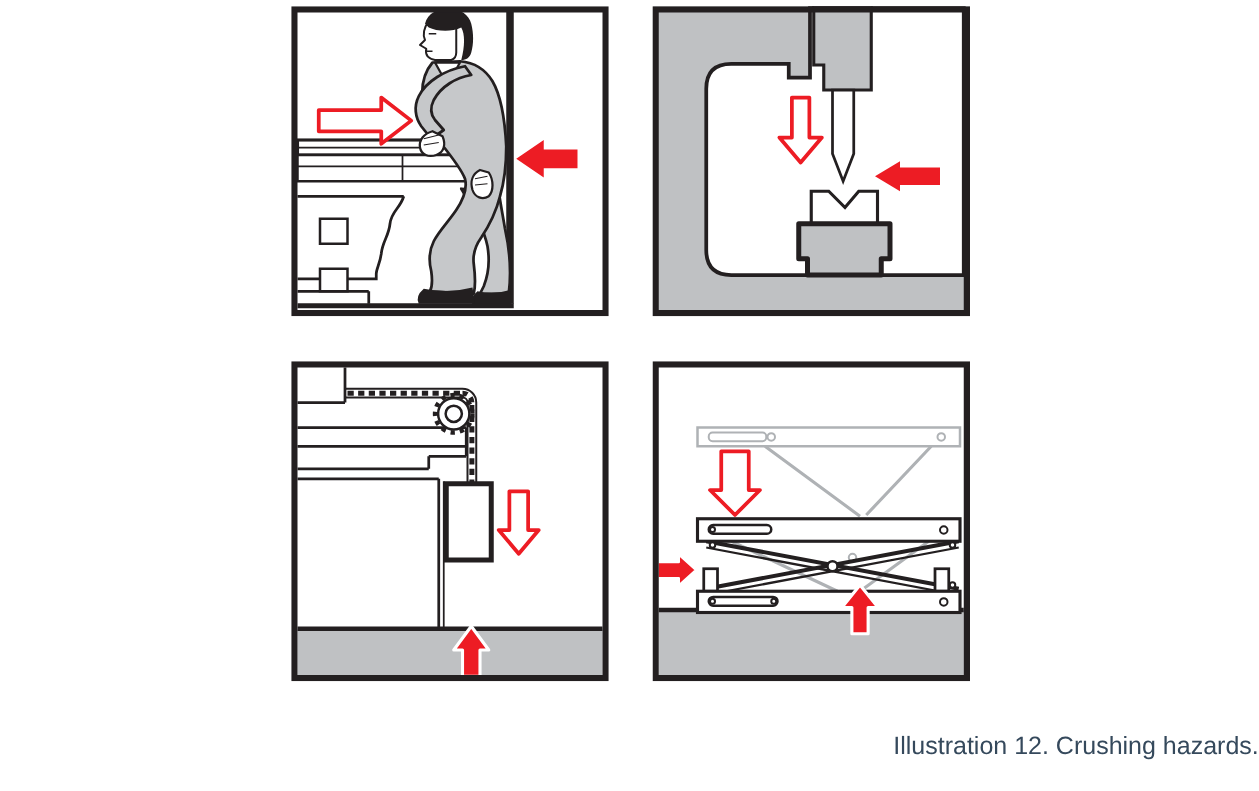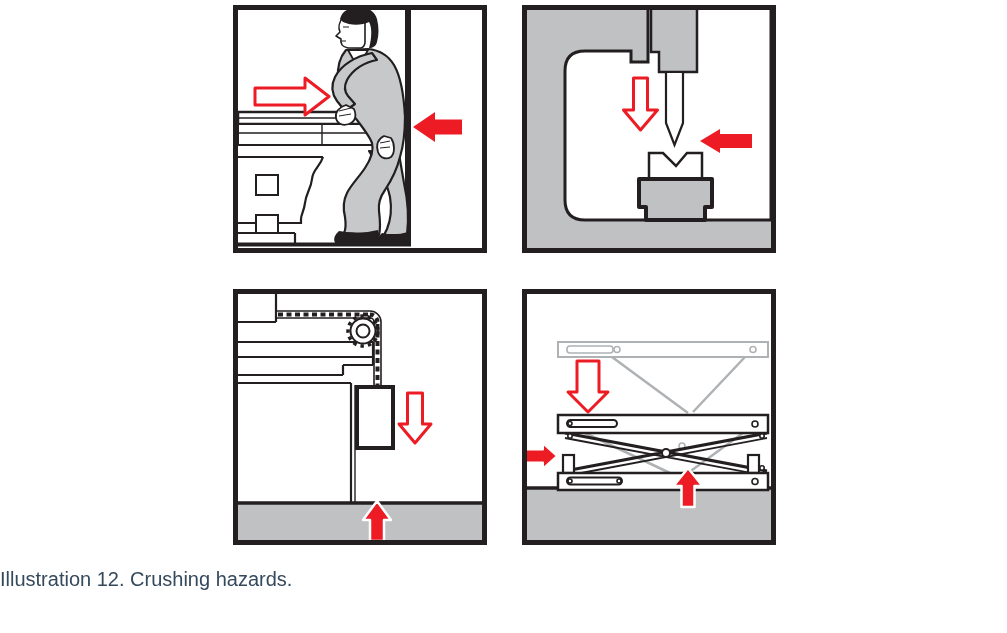--- a/index.html
+++ b/index.html
@@ -12,21 +12,21 @@
     --background:#FFFFFF;
   }
   html,body{margin:0;padding:0;background:var(--background);}
   .stage{position:relative;width:1007px;height:633px;background:var(--background);overflow:hidden;
          font-family:"Liberation Sans",sans-serif;}
   .panel{position:absolute;}
   #p1{left:233px;top:5px;}
   #p2{left:522px;top:5px;}
   #p3{left:233px;top:289px;}
   #p4{left:522px;top:289px;}
-  .caption{position:absolute;left:0;top:567px;width:1007px;text-align:left;
+  .caption{position:absolute;left:0;top:585px;width:1007px;text-align:right;
            color:var(--caption-blue);font-size:20px;line-height:25px;}
   
   .ln{stroke:var(--outline-black);fill:none;}
   .wfill{fill:#fff;stroke:var(--outline-black);}
   .gfill{fill:var(--machine-gray);stroke:var(--outline-black);}
   .cfill{fill:var(--clothing-gray);stroke:var(--outline-black);}
   .black{fill:var(--outline-black);stroke:none;}
   .red{fill:var(--arrow-red);stroke:none;}
   .redw{fill:var(--arrow-red);stroke:#fff;}
   .redline{fill:#fff;stroke:var(--arrow-red);}

